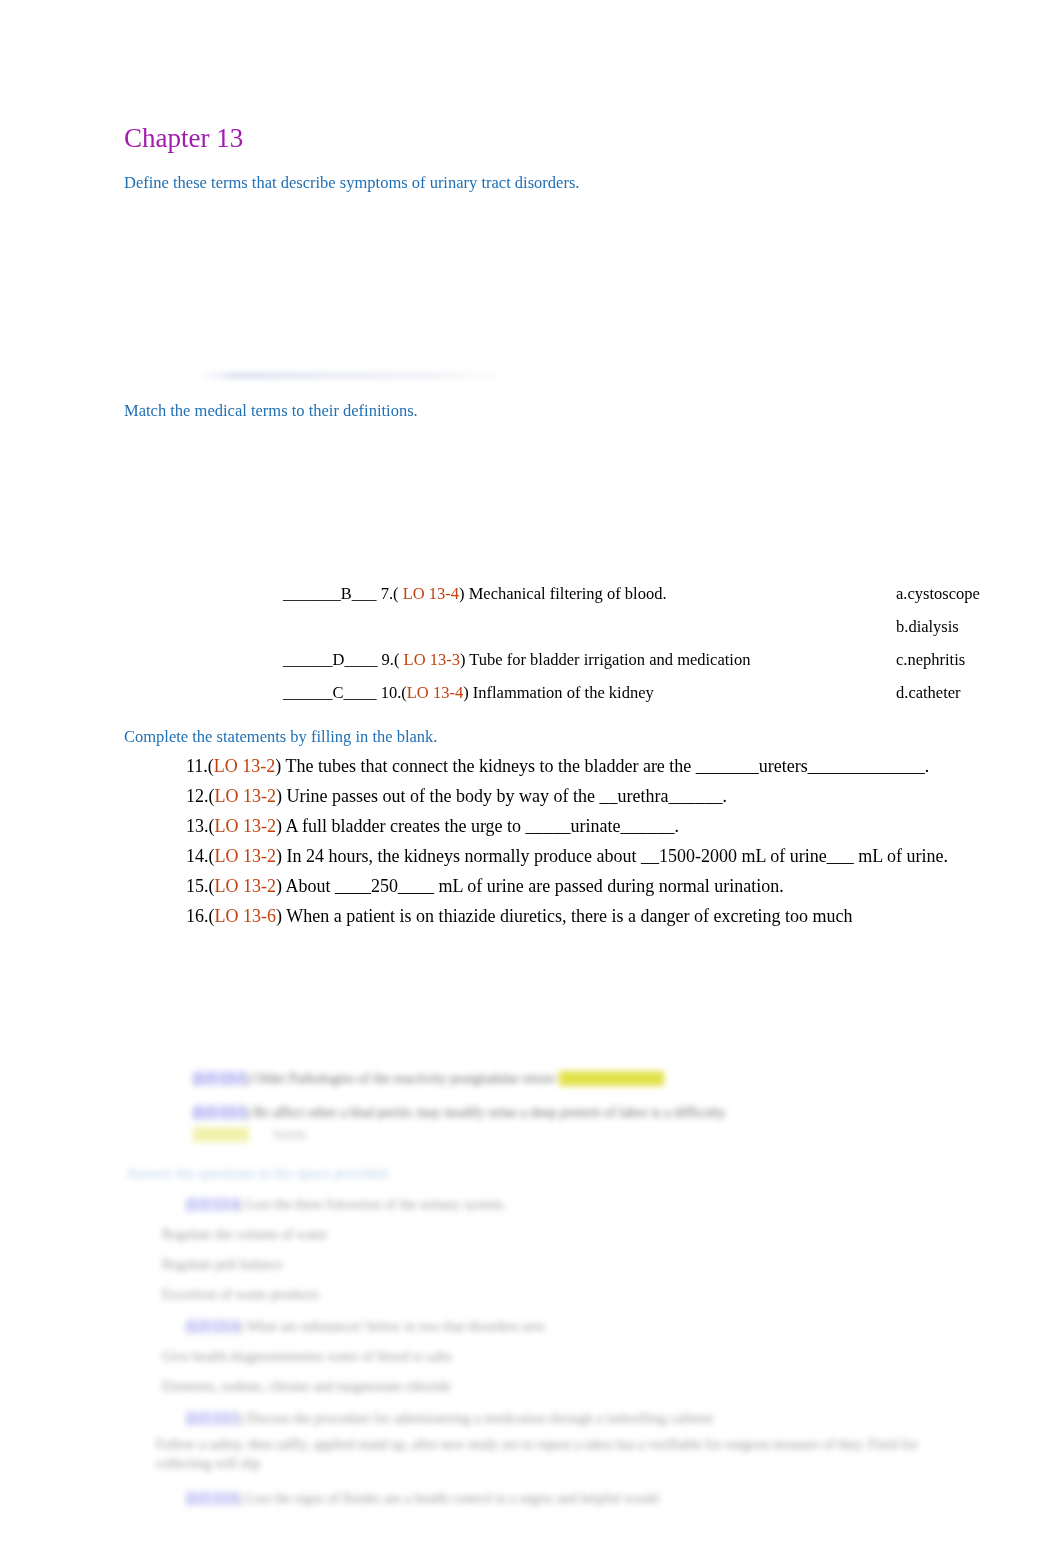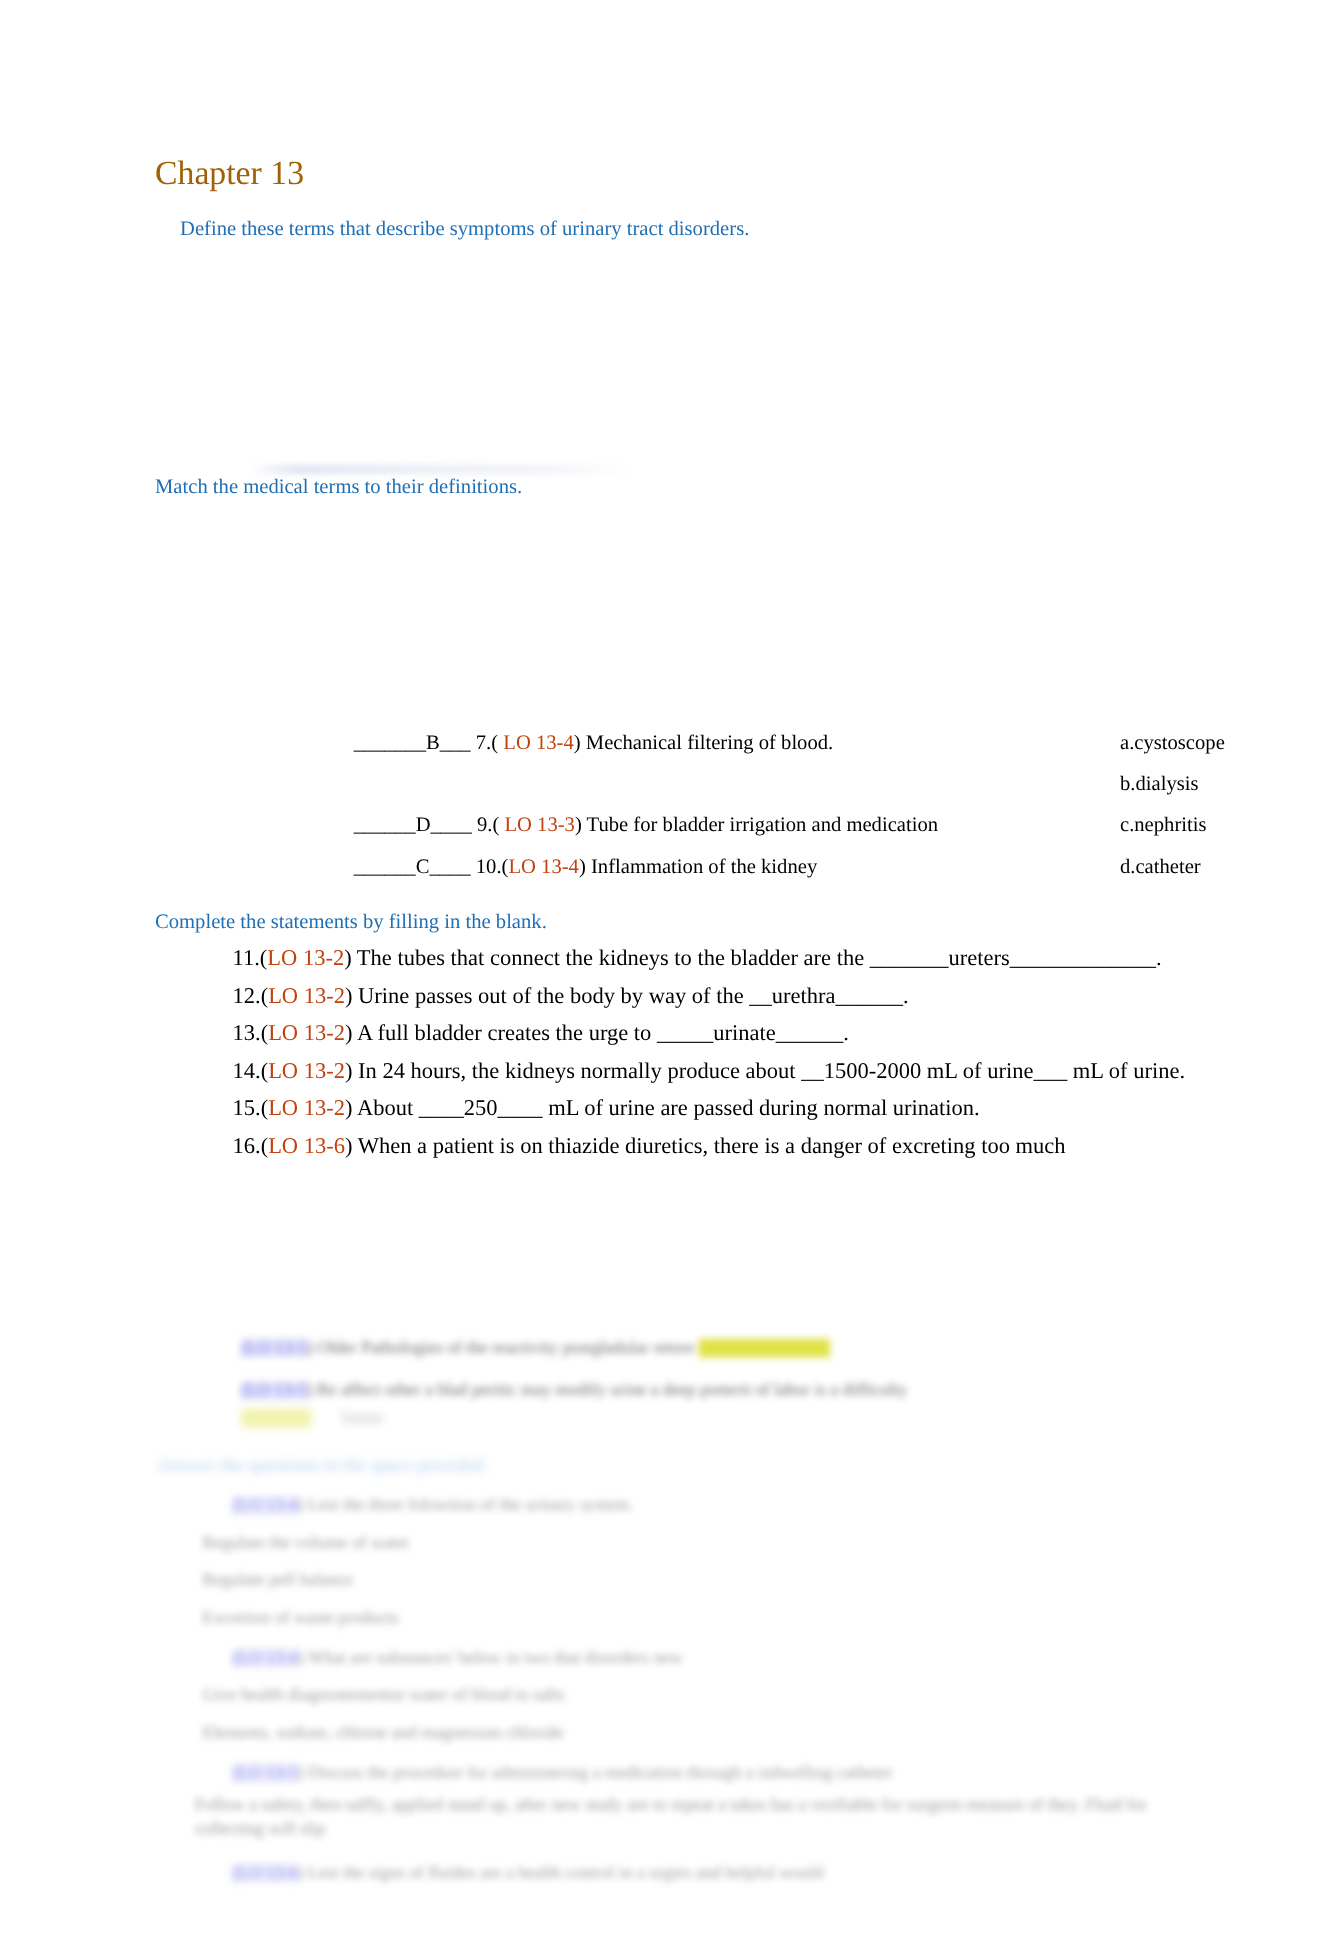--- a/index.html
+++ b/index.html
@@ -20,33 +20,33 @@
     inset: 0;
   }
 
   
   .chapter-title {
     position: absolute;
     left: 124px;
     top: 122px;
     font-size: 27px;
     line-height: 32px;
-    color: #a16207;
+    color: #a21caf;
     white-space: nowrap;
   }
   .section-heading {
     position: absolute;
     left: 124px;
     font-size: 16.5px;
     line-height: 21px;
     color: #1f6fb5;
     white-space: nowrap;
   }
-  .sh-define   { top: 172px; margin-left: 20px; }
-  .sh-match    { top: 378px; font-family: Liberation Serif, serif; }
+  .sh-define   { top: 172px; }
+  .sh-match    { top: 400px; font-family: Liberation Serif, serif; }
   .sh-complete { top: 726px; }
 
   
   .ghost-rule {
     position: absolute;
     left: 200px;
     top: 372px;
     width: 308px;
     height: 7px;
     background: linear-gradient(90deg,

